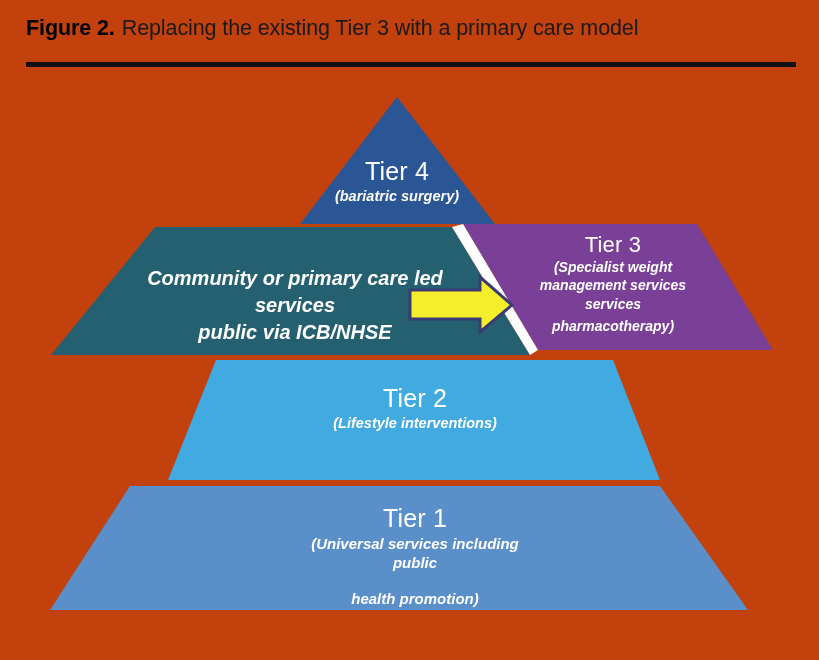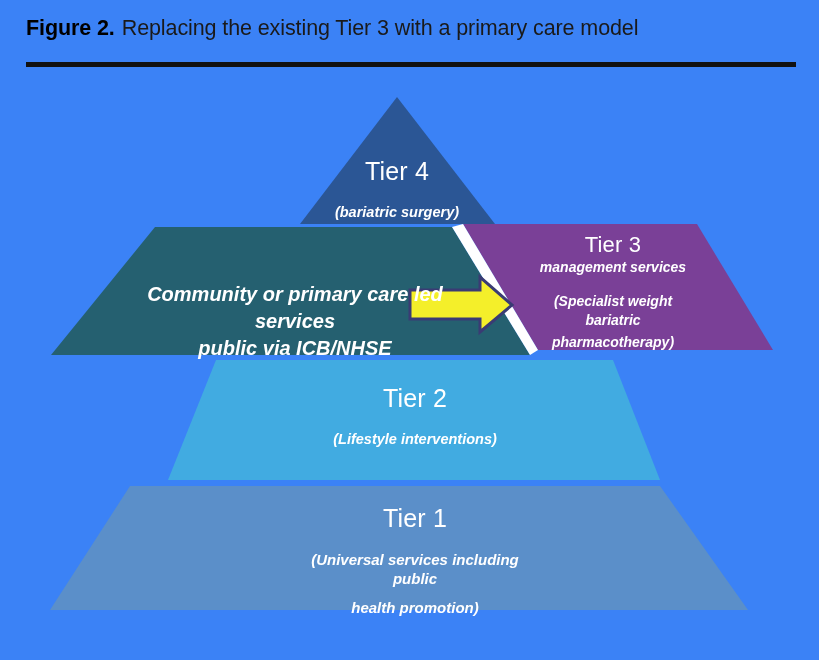--- a/index.html
+++ b/index.html
@@ -11,21 +11,21 @@
     width: 819px;
     height: 660px;
     font-family: "Liberation Sans", sans-serif;
     overflow: hidden;
     position: relative;
   }
   #figure-root {
     position: relative;
     width: 819px;
     height: 660px;
-    background: #3b82f6;
+    background: #c2410c;
   }
   
   .caption {
     position: absolute;
     left: 26px;
     top: 16px;
     width: 770px;
     font-size: 21.5px;
     color: #111111;
     letter-spacing: -0.1px;
@@ -76,21 +76,21 @@
     white-space: nowrap;
   }
   .tier-title.small {
     font-size: 22px;
   }
   .tier-sub {
     font-size: 14.5px;
     font-style: italic;
     font-weight: bold;
     line-height: 1.3;
-    margin-top: 16px;
+    margin-top: 0;
   }
   .tier-sub.t3 {
     font-size: 14px;
     line-height: 1.32;
   }
   .tier-sub.teal {
     font-size: 20px;
     line-height: 1.35;
   }
   .tier-sub.t1 {
@@ -131,31 +131,31 @@
       <div class="tier-sub">(bariatric surgery)</div>
     </div>
 
     <div class="shape-label" style="left:130px; top:193px; width:330px;">
       <div class="tier-sub teal">Community or primary care led services</div>
       <div class="tier-sub teal" style="margin-top:0;">public via ICB/NHSE</div>
     </div>
 
     <div class="shape-label" style="left:498px; top:160px; width:230px;">
       <div class="tier-title small">Tier 3</div>
+      <div class="tier-sub t3">(Specialist weight</div>
       <div class="tier-sub t3" style="margin-top:0;">management services</div>
-      <div class="tier-sub t3">(Specialist weight</div>
-      <div class="tier-sub t3" style="margin-top:0;">bariatric</div>
+      <div class="tier-sub t3" style="margin-top:0;">services</div>
       <div class="tier-sub t3" style="margin-top:4px;">pharmacotherapy)</div>
     </div>
 
     <div class="shape-label" style="left:300px; top:312px; width:230px;">
       <div class="tier-title">Tier 2</div>
       <div class="tier-sub">(Lifestyle interventions)</div>
     </div>
 
     <div class="shape-label" style="left:290px; top:432px; width:250px;">
       <div class="tier-title">Tier 1</div>
       <div class="tier-sub t1">(Universal services including public</div>
-      <div class="tier-sub t1" style="margin-top:9px;">health promotion)</div>
+      <div class="tier-sub t1" style="margin-top:16px;">health promotion)</div>
     </div>
 
   </div>
 </div>
 
 </body></html>

